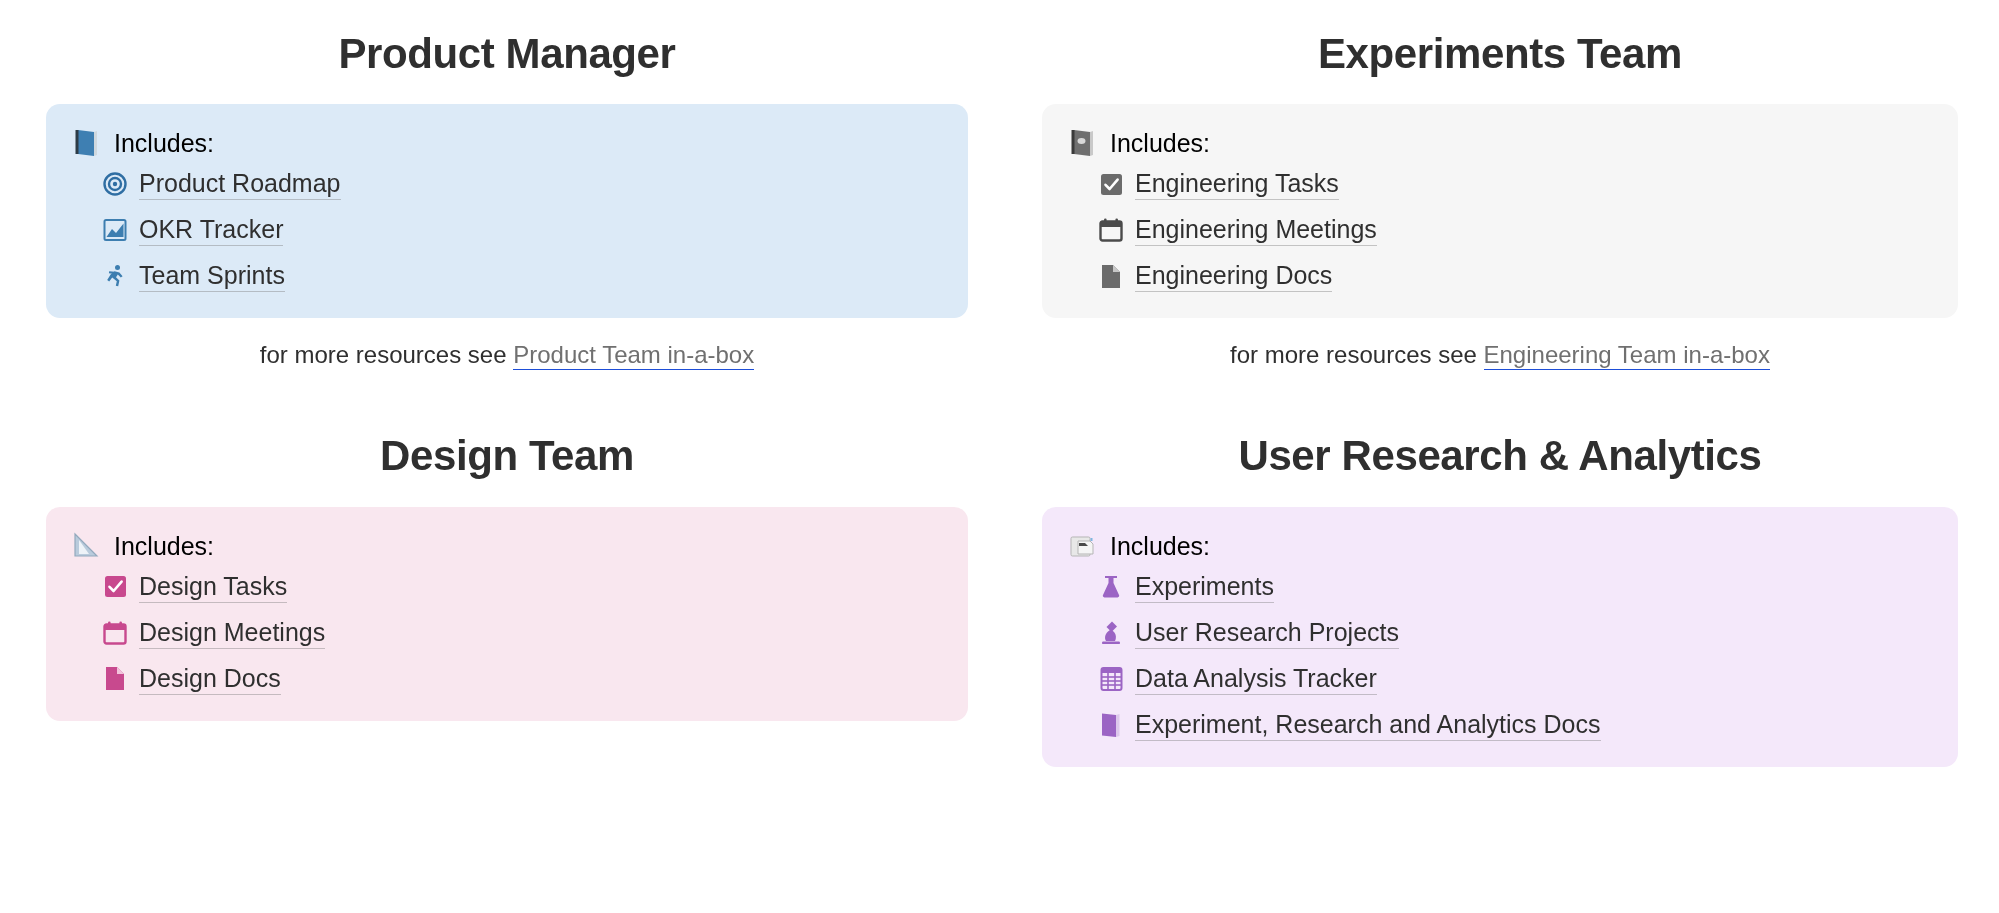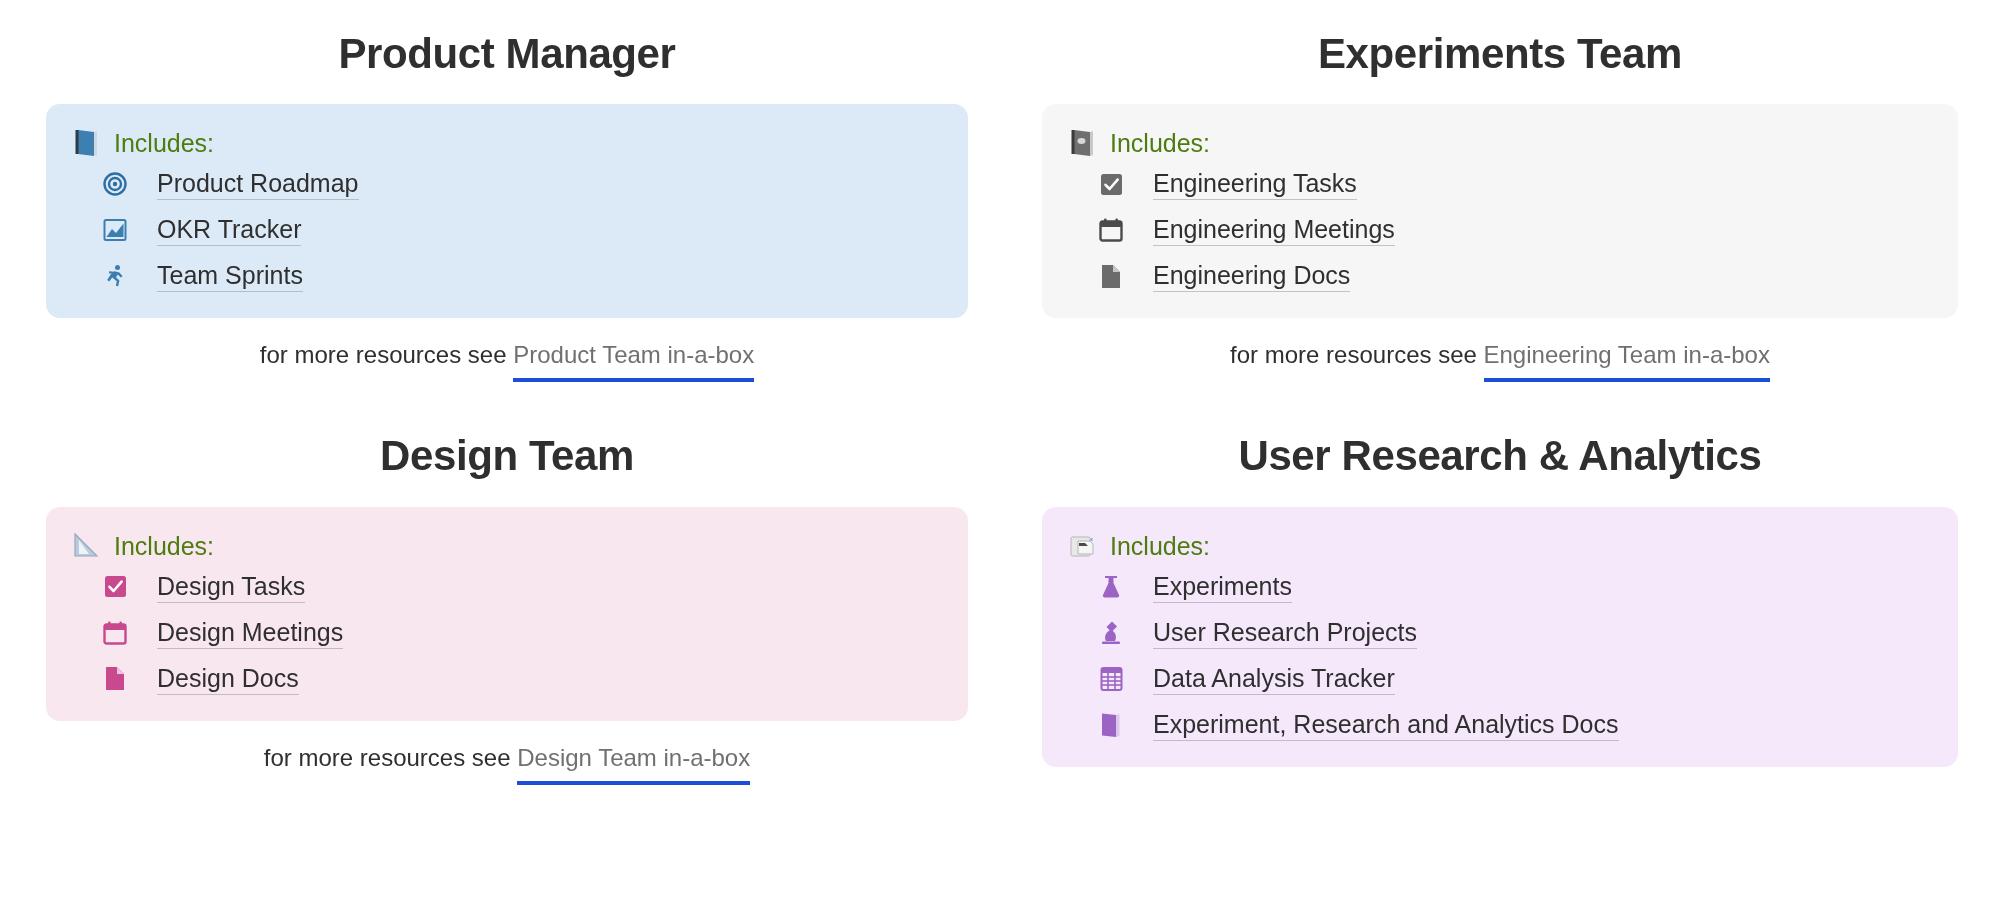--- a/index.html
+++ b/index.html
@@ -69,42 +69,42 @@
 
   .includes-row {
     display: flex;
     align-items: flex-start;
     gap: 12px;
     margin-bottom: 6px;
   }
   .includes-label {
     font-size: 25px;
     line-height: 34px;
-    color: #4d7c0f;
+    color: #000000;
   }
 
   .big-icon {
     width: 30px;
     height: 34px;
     display: inline-flex;
     align-items: center;
     justify-content: center;
     flex: 0 0 auto;
   }
 
   .item-list {
     margin: 0;
     padding: 0 0 0 30px;
     list-style: none;
   }
 
   .item {
     display: flex;
     align-items: center;
-    gap: 29px;
+    gap: 11px;
     margin-top: 14px;
   }
   .item:first-child { margin-top: 8px; }
 
   .item-icon {
     width: 26px;
     height: 28px;
     flex: 0 0 auto;
     display: inline-flex;
     align-items: center;
@@ -121,22 +121,22 @@
   }
 
   .footer-line {
     margin-top: 22px;
     font-size: 24px;
     line-height: 30px;
     color: #2f2f2f;
   }
   .footer-link {
     color: #707070;
-    border-bottom: 4px solid #1d4ed8;
-    padding-bottom: 10px;
+    border-bottom: 1px solid #1d4ed8;
+    padding-bottom: 1px;
     text-decoration: none;
     cursor: pointer;
   }
 
   svg { display: block; overflow: visible; }
 </style>
 </head>
 <body>
 
 <div class="page">
@@ -294,24 +294,20 @@
               <svg width="22" height="25" viewBox="0 0 22 25">
                 <path d="M2 1 L13 1 L20 8 L20 24 L2 24 Z" fill="#c8498e"></path>
                 <path d="M13 1 L20 8 L13 8 Z" fill="#f2c3dc"></path>
               </svg>
             </span>
             <span class="item-label">Design Docs</span>
           </li>
         </ul>
       </div>
 
-      <div class="footer-line">
-        <span>for more resources see</span>
-        <span class="footer-link">Design Team in-a-box</span>
-      </div>
     </div>
 
     <div class="section right row2">
       <h1 class="section-title">User Research &amp; Analytics</h1>
 
       <div class="card purple">
         <div class="includes-row">
           <span class="big-icon">
             <svg width="28" height="28" viewBox="0 0 28 28">
               <rect x="2" y="5" width="19" height="19" rx="1.5" fill="#e8e8e8" stroke="#b5b5b5" stroke-width="1"></rect>

